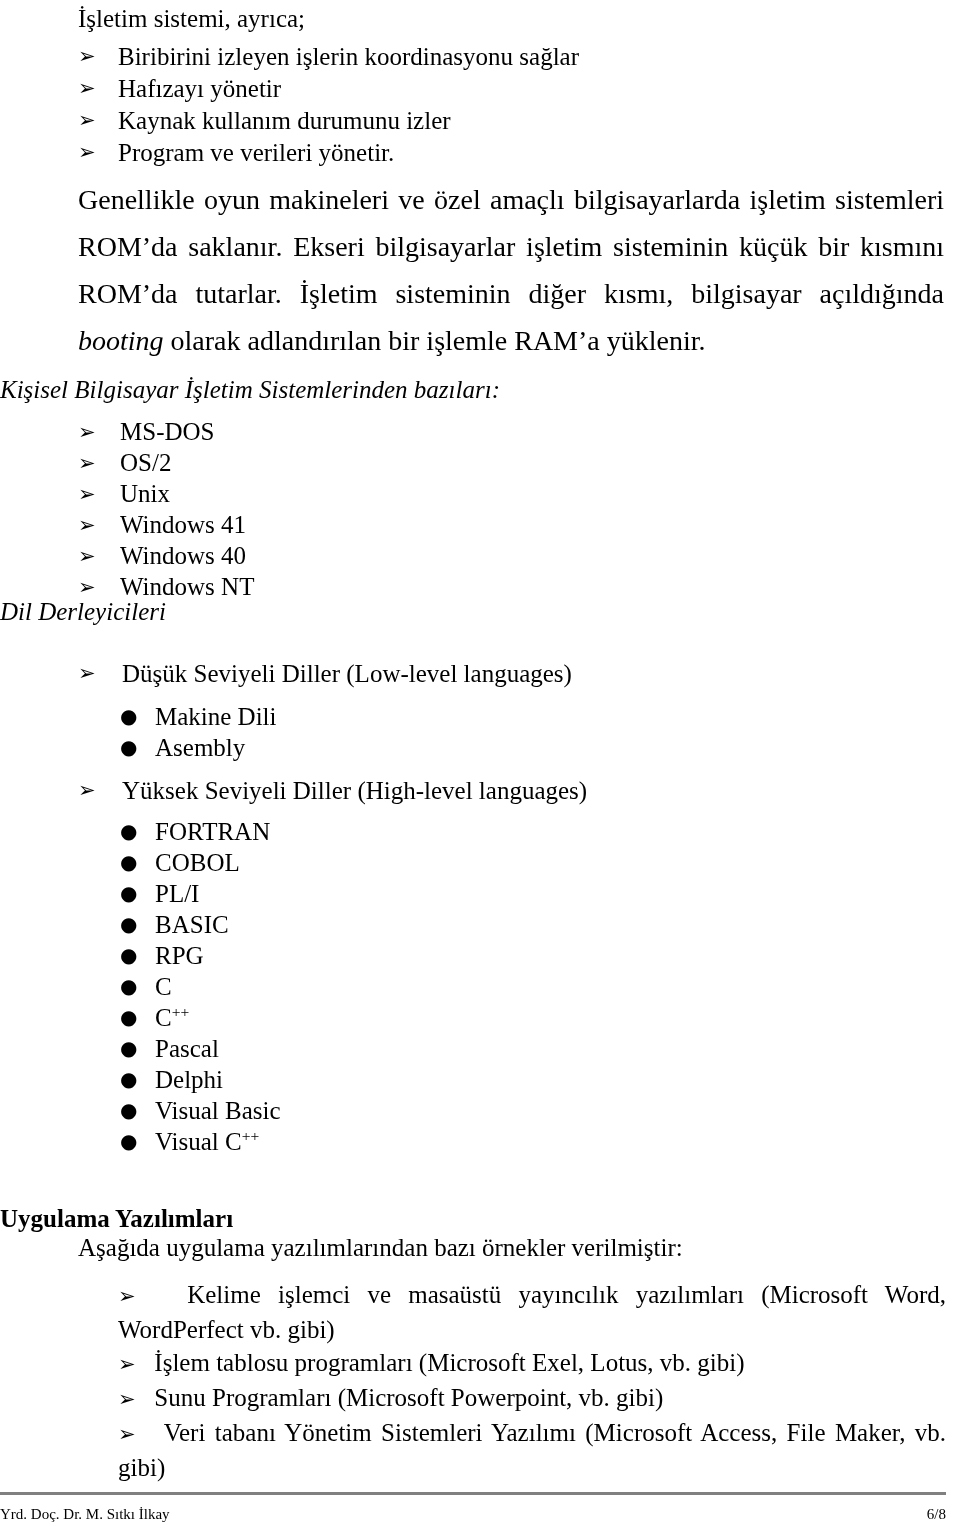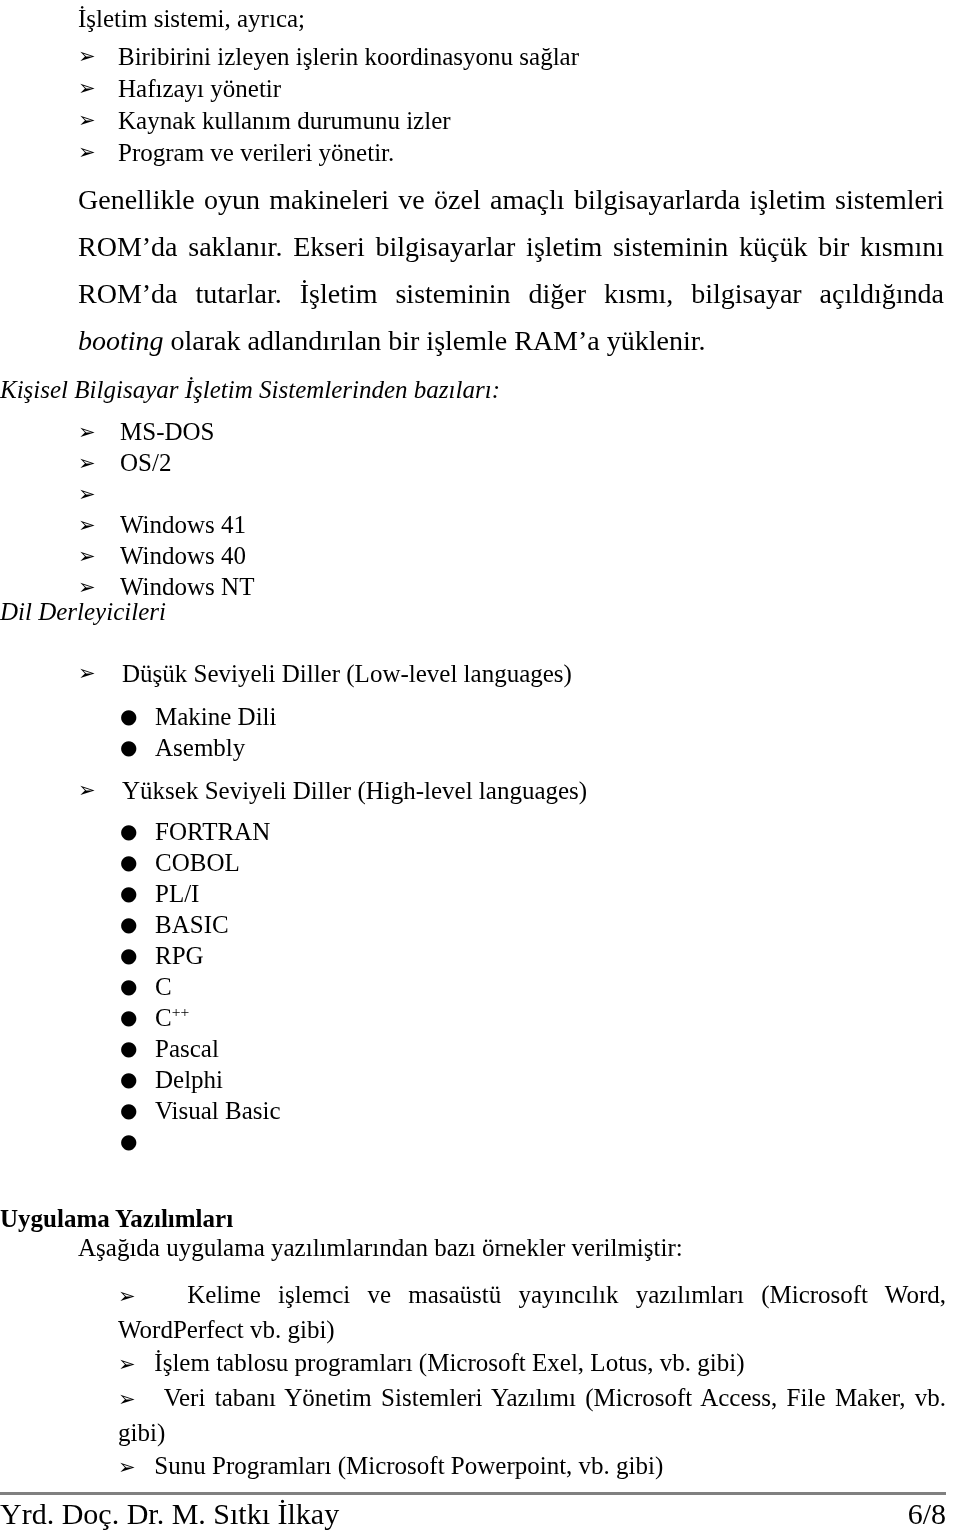--- a/index.html
+++ b/index.html
@@ -175,21 +175,21 @@
     top: 1492px;
     width: 946px;
     height: 3px;
     background: #808080;
   }
   .footer {
     position: absolute;
     left: 0px;
     top: 1500px;
     width: 946px;
-    font-size: 30px;
+    font-size: 15px;
     line-height: 28px;
     display: flex;
     justify-content: space-between;
   }
 </style>
 </head>
 <body>
 
 <div class="page">
 
@@ -222,20 +222,21 @@
       <div class="arrow-row">
         <span class="arrow-mark">➢</span>
         <span class="arrow-text">MS-DOS</span>
       </div>
       <div class="arrow-row">
         <span class="arrow-mark">➢</span>
         <span class="arrow-text">OS/2</span>
       </div>
       <div class="arrow-row">
         <span class="arrow-mark">➢</span>
+        <span class="arrow-text">Unix</span>
       </div>
       <div class="arrow-row">
         <span class="arrow-mark">➢</span>
         <span class="arrow-text">Windows 41</span>
       </div>
       <div class="arrow-row">
         <span class="arrow-mark">➢</span>
         <span class="arrow-text">Windows 40</span>
       </div>
       <div class="arrow-row">
@@ -311,34 +312,35 @@
         <div class="dot-row">
           <span class="dot-mark">●</span>
           <span class="dot-text">Delphi</span>
         </div>
         <div class="dot-row">
           <span class="dot-mark">●</span>
           <span class="dot-text">Visual Basic</span>
         </div>
         <div class="dot-row">
           <span class="dot-mark">●</span>
+          <span class="dot-text">Visual C<sup>++</sup></span>
         </div>
       </div>
 
   </div>
 
   <div class="bold-head">Uygulama Yazılımları</div>
 
   <div class="apps-intro">Aşağıda uygulama yazılımlarından bazı örnekler verilmiştir:</div>
 
   <div class="apps-list" id="apps-list">
       <div class="apps-item"><span class="am">➢</span><span>&nbsp;&nbsp;&nbsp;Kelime işlemci ve masaüstü yayıncılık yazılımları (Microsoft Word, WordPerfect vb. gibi)</span></div>
       <div class="apps-item"><span class="am">➢</span><span>&nbsp;&nbsp;&nbsp;İşlem tablosu programları (Microsoft Exel, Lotus, vb. gibi)</span></div>
+      <div class="apps-item"><span class="am">➢</span><span>&nbsp;&nbsp;&nbsp;Sunu Programları (Microsoft Powerpoint, vb. gibi)</span></div>
       <div class="apps-item"><span class="am">➢</span><span>&nbsp;&nbsp;&nbsp;Veri tabanı Yönetim Sistemleri Yazılımı (Microsoft Access, File Maker, vb. gibi)</span></div>
-      <div class="apps-item"><span class="am">➢</span><span>&nbsp;&nbsp;&nbsp;Sunu Programları (Microsoft Powerpoint, vb. gibi)</span></div>
     </div>
 
   <div class="footer-rule"></div>
 
   <div class="footer">
     <span>Yrd. Doç. Dr. M. Sıtkı İlkay</span>
     <span>6/8</span>
   </div>
 
 </div>

